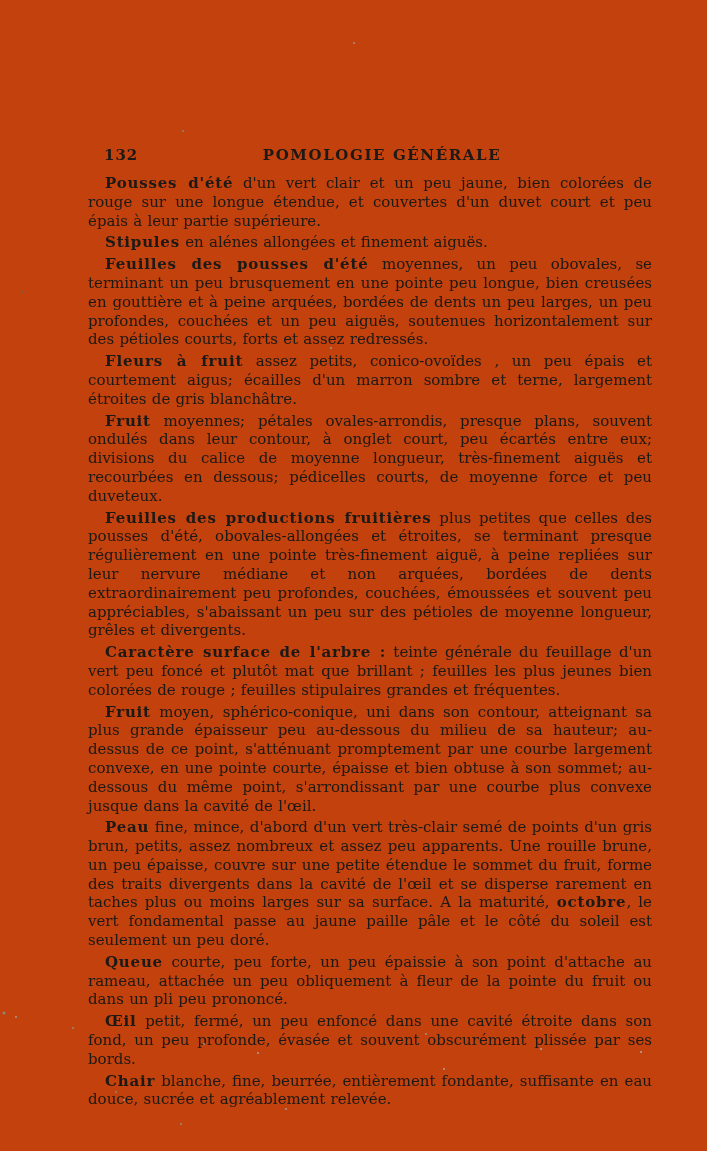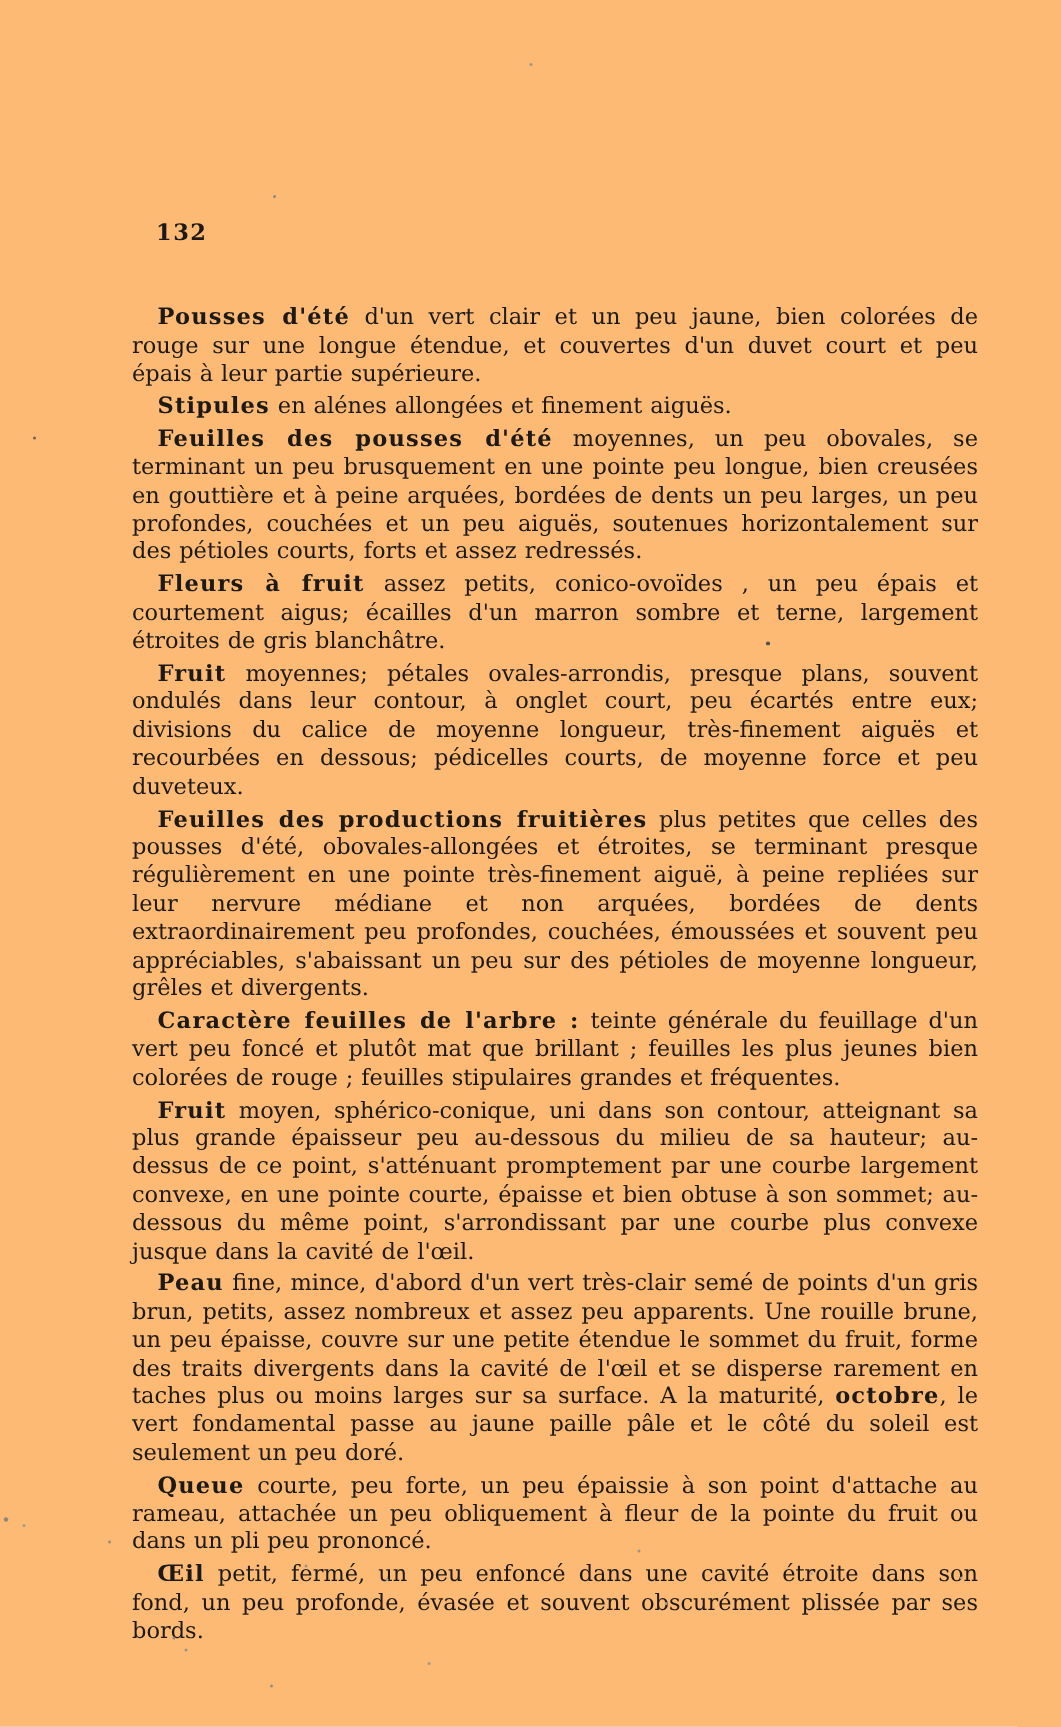--- a/index.html
+++ b/index.html
@@ -4,21 +4,21 @@
 <style>
   html, body {
     margin: 0;
     padding: 0;
     background: #d9d9d6;
   }
   .page {
     position: relative;
     width: 707px;
     height: 1151px;
-    background: #fdba74;
+    background: #c2410c;
     overflow: hidden;
     font-family: "DejaVu Serif", "Liberation Serif", serif;
     color: #1c1916;
   }
   .running-header {
     position: absolute;
     top: 146px;
     left: 88px;
     width: 564px;
     height: 20px;
@@ -38,21 +38,20 @@
     font-size: 15px;
     font-weight: bold;
     letter-spacing: 1.6px;
     white-space: nowrap;
   }
   .body-text {
     position: absolute;
     top: 174px;
     left: 88px;
     width: 564px;
-    margin-top: 28px;
   }
   .para {
     margin: 0 0 3px 0;
     font-size: 15px;
     line-height: 18.8px;
     text-align: justify;
     text-indent: 17px;
     word-spacing: 0.5px;
   }
   .para b {
@@ -86,30 +85,32 @@
       540px 1048px 0 0 #b0aaa0,
       640px 1051px 0 0 #b0aaa0;
   }
 </style>
 </head>
 <body>
 
 <div class="page">
   <div class="running-header">
     <span class="page-num">132</span>
+    <span class="header-title">POMOLOGIE GÉNÉRALE</span>
   </div>
 
   <div class="body-text">
       <p class="para"><b>Pousses d'été</b><span> d'un vert clair et un peu jaune, bien colorées de rouge sur une longue étendue, et couvertes d'un duvet court et peu épais à leur partie supérieure.</span></p>
       <p class="para"><b>Stipules</b><span> en alénes allongées et finement aiguës.</span></p>
       <p class="para"><b>Feuilles des pousses d'été</b><span> moyennes, un peu obovales, se terminant un peu brusquement en une pointe peu longue, bien creusées en gouttière et à peine arquées, bordées de dents un peu larges, un peu profondes, couchées et un peu aiguës, soutenues horizontalement sur des pétioles courts, forts et assez redressés.</span></p>
       <p class="para"><b>Fleurs à fruit</b><span> assez petits, conico-ovoïdes , un peu épais et courtement aigus; écailles d'un marron sombre et terne, largement étroites de gris blanchâtre.</span></p>
       <p class="para"><b>Fruit</b><span> moyennes; pétales ovales-arrondis, presque plans, souvent ondulés dans leur contour, à onglet court, peu écartés entre eux; divisions du calice de moyenne longueur, très-finement aiguës et recourbées en dessous; pédicelles courts, de moyenne force et peu duveteux.</span></p>
       <p class="para"><b>Feuilles des productions fruitières</b><span> plus petites que celles des pousses d'été, obovales-allongées et étroites, se terminant presque régulièrement en une pointe très-finement aiguë, à peine repliées sur leur nervure médiane et non arquées, bordées de dents extraordinairement peu profondes, couchées, émoussées et souvent peu appréciables, s'abaissant un peu sur des pétioles de moyenne longueur, grêles et divergents.</span></p>
-      <p class="para"><b>Caractère feuilles de l'arbre :</b><span> teinte générale du feuillage d'un vert peu foncé et plutôt mat que brillant ; feuilles les plus jeunes bien colorées de rouge ; feuilles stipulaires grandes et fréquentes.</span></p>
+      <p class="para"><b>Caractère surface de l'arbre :</b><span> teinte générale du feuillage d'un vert peu foncé et plutôt mat que brillant ; feuilles les plus jeunes bien colorées de rouge ; feuilles stipulaires grandes et fréquentes.</span></p>
       <p class="para"><b>Fruit</b><span> moyen, sphérico-conique, uni dans son contour, atteignant sa plus grande épaisseur peu au-dessous du milieu de sa hauteur; au-dessus de ce point, s'atténuant promptement par une courbe largement convexe, en une pointe courte, épaisse et bien obtuse à son sommet; au-dessous du même point, s'arrondissant par une courbe plus convexe jusque dans la cavité de l'œil.</span></p>
       <p class="para"><b>Peau</b><span> fine, mince, d'abord d'un vert très-clair semé de points d'un gris brun, petits, assez nombreux et assez peu apparents. Une rouille brune, un peu épaisse, couvre sur une petite étendue le sommet du fruit, forme des traits divergents dans la cavité de l'œil et se disperse rarement en taches plus ou moins larges sur sa surface. A la maturité, </span><b>octobre</b><span>, le vert fondamental passe au jaune paille pâle et le côté du soleil est seulement un peu doré.</span></p>
       <p class="para"><b>Queue</b><span> courte, peu forte, un peu épaissie à son point d'attache au rameau, attachée un peu obliquement à fleur de la pointe du fruit ou dans un pli peu prononcé.</span></p>
       <p class="para"><b>Œil</b><span> petit, fermé, un peu enfoncé dans une cavité étroite dans son fond, un peu profonde, évasée et souvent obscurément plissée par ses bords.</span></p>
+      <p class="para"><b>Chair</b><span> blanche, fine, beurrée, entièrement fondante, suffisante en eau douce, sucrée et agréablement relevée.</span></p>
     </div>
 
   <div class="speckles"></div>
 </div>
 
 </body></html>

